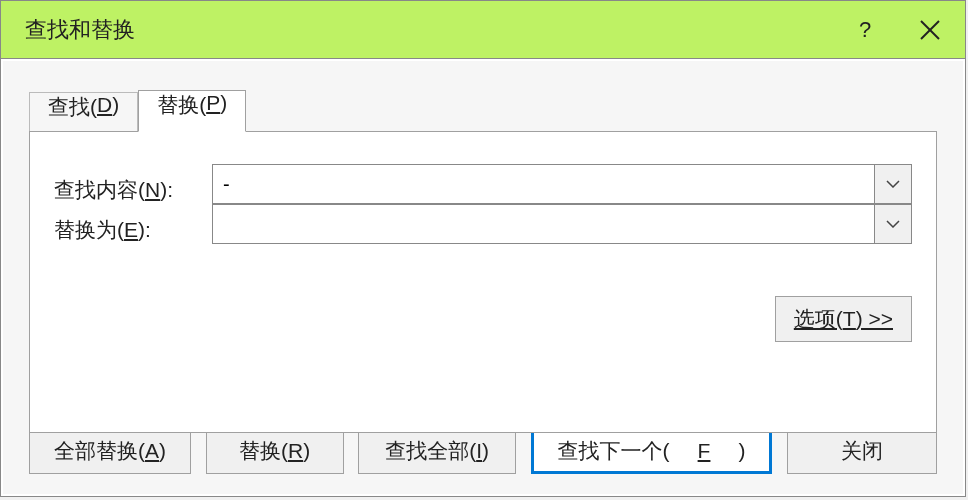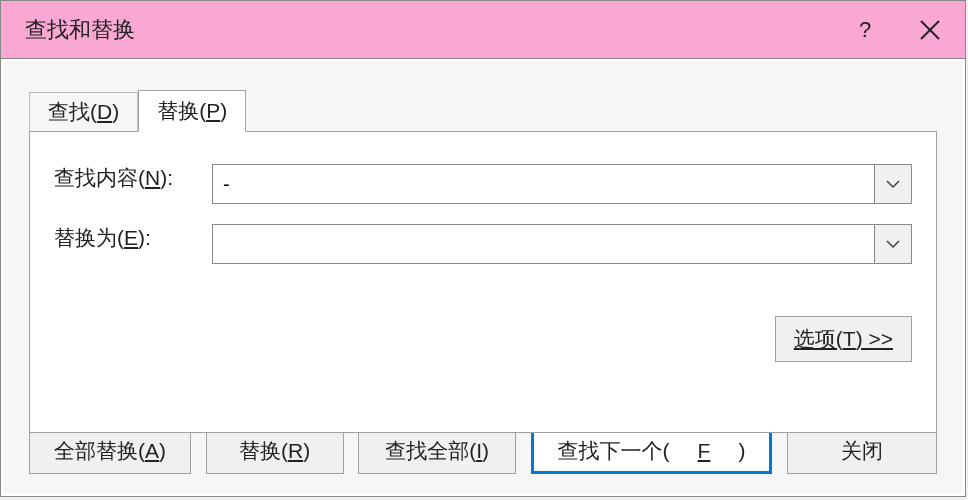--- a/index.html
+++ b/index.html
@@ -16,21 +16,21 @@
     }
     .window {
       width: 966px;
       height: 497px;
       background: #fff;
       border: 1px solid #888;
       position: relative;
     }
     .titlebar {
       height: 58px;
-      background: #f9a8d4;
+      background: #bef264;
       display: flex;
       align-items: center;
       padding: 0 0 0 24px;
       border-bottom: 1px solid #888;
     }
     .titlebar-title {
       font-size: 22px;
       color: #222;
       flex: 1;
     }
@@ -73,21 +73,20 @@
       display: flex;
       align-items: flex-end;
       z-index: 2;
     }
     .tab {
       height: 41px;
       padding: 0 18px;
       font-size: 21px;
       color: #222;
       display: flex;
-      align-items: center;
       cursor: pointer;
       border: 1px solid transparent;
       border-bottom: none;
       position: relative;
     }
     .tab.inactive {
       border: 1px solid #bbb;
       border-bottom: none;
       background: #f6f6f6;
       height: 39px;
@@ -109,22 +108,21 @@
       left: 26px;
       right: 26px;
       height: 302px;
       background: #ffffff;
       border: 1px solid #a0a0a0;
       z-index: 1;
       padding: 32px 24px 20px 24px;
     }
     .form-row {
       display: flex;
-      align-items: flex-start;
-      margin-bottom: 20px;
+      align-items: flex-end;
     }
     .form-label {
       width: 158px;
       font-size: 21px;
       color: #222;
     }
     .form-label .underline {
       text-decoration: underline;
     }
     .combo-wrap {

